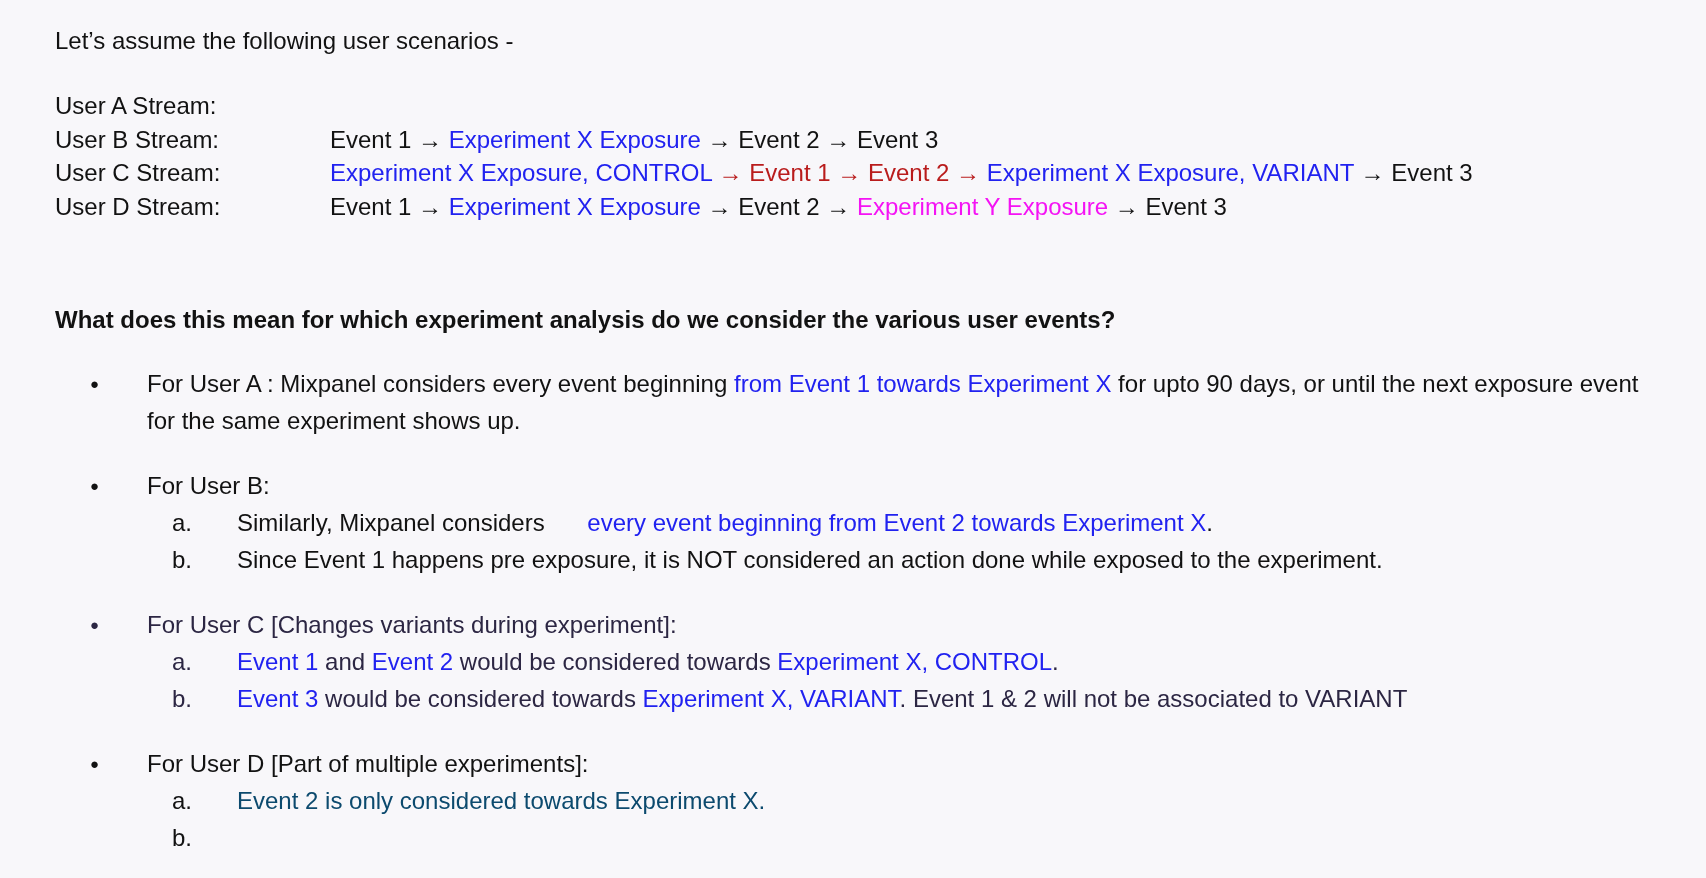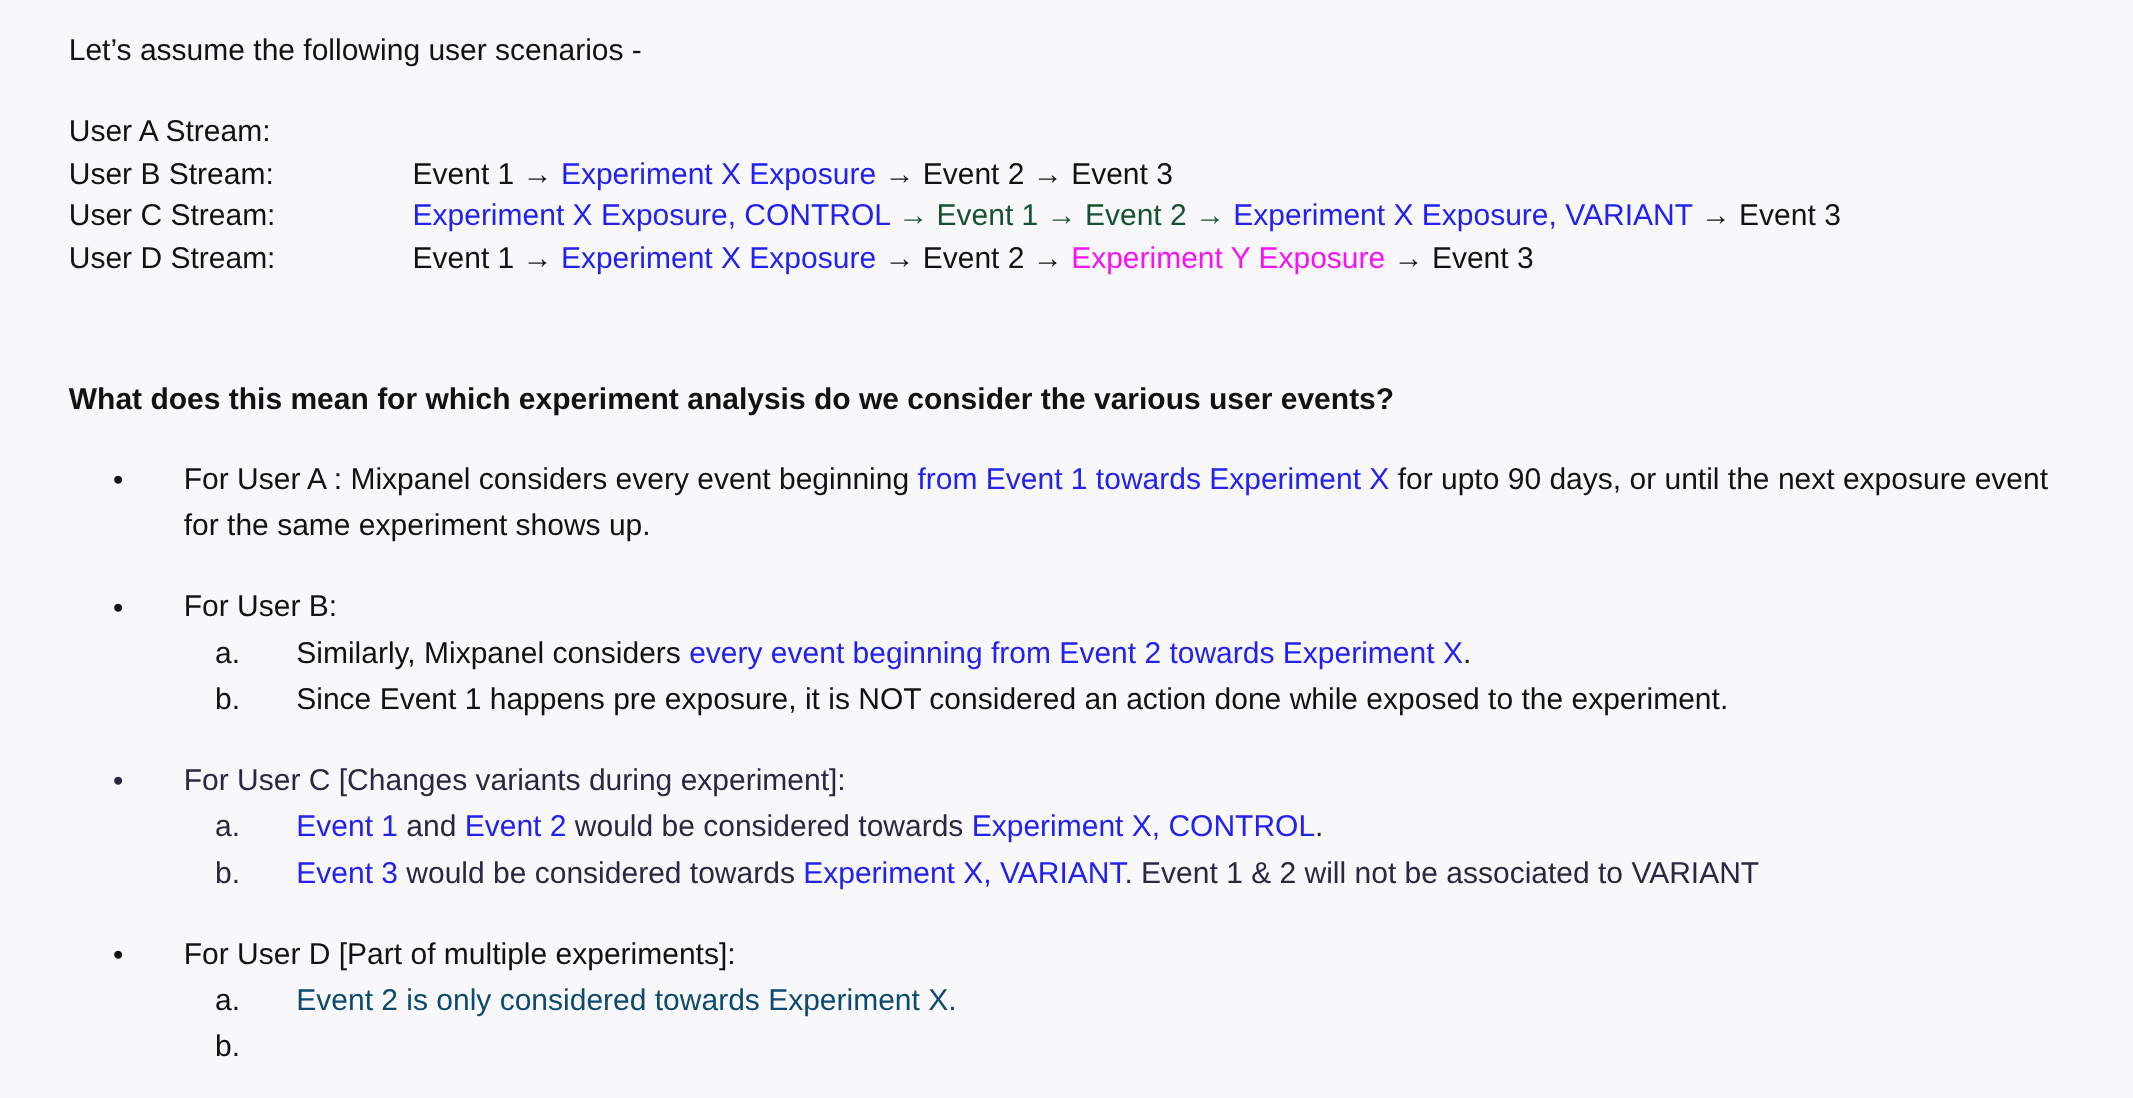--- a/index.html
+++ b/index.html
@@ -86,21 +86,21 @@
   <div class="streams" id="streams">
       <div class="stream-row">
         <div class="stream-label">User A Stream:</div>
       </div>
       <div class="stream-row">
         <div class="stream-label">User B Stream:</div>
         <div class="stream-seq"><span style="color: rgb(18, 18, 18);">Event 1 → </span><span style="color: rgb(33, 34, 240);">Experiment X Exposure</span><span style="color: rgb(18, 18, 18);"> → Event 2 → Event 3</span></div>
       </div>
       <div class="stream-row">
         <div class="stream-label">User C Stream:</div>
-        <div class="stream-seq"><span style="color: rgb(33, 34, 240);">Experiment X Exposure, CONTROL</span><span style="color: #14532d;"> → Event 1 → Event 2 → </span><span style="color: rgb(33, 34, 240);">Experiment X Exposure, VARIANT</span><span style="color: rgb(18, 18, 18);"> → Event 3</span></div>
+        <div class="stream-seq"><span style="color: rgb(33, 34, 240);">Experiment X Exposure, CONTROL</span><span style="color: #b91c1c;"> → Event 1 → Event 2 → </span><span style="color: rgb(33, 34, 240);">Experiment X Exposure, VARIANT</span><span style="color: rgb(18, 18, 18);"> → Event 3</span></div>
       </div>
       <div class="stream-row">
         <div class="stream-label">User D Stream:</div>
         <div class="stream-seq"><span style="color: rgb(18, 18, 18);">Event 1 → </span><span style="color: rgb(33, 34, 240);">Experiment X Exposure</span><span style="color: rgb(18, 18, 18);"> → Event 2 → </span><span style="color: rgb(244, 19, 244);">Experiment Y Exposure</span><span style="color: rgb(18, 18, 18);"> → Event 3</span></div>
       </div>
     </div>
 
   <div class="heading">What does this mean for which experiment analysis do we consider the various user events?</div>
 
   <div class="bullets" id="bullets">
@@ -110,21 +110,21 @@
           <div class="b-text"><span style="color: rgb(18, 18, 18);">For User A : Mixpanel considers every event beginning </span><span style="color: rgb(33, 34, 240);">from Event 1 towards Experiment X</span><span style="color: rgb(18, 18, 18);"> for upto 90 days, or until the next exposure event for the same experiment shows up.</span></div>
         </div>
       </div>
       <div class="bullet-item">
         <div class="b-head">
           <div class="b-dot" style="color: rgb(18, 18, 18);">●</div>
           <div class="b-text"><span style="color: rgb(18, 18, 18);">For User B:</span></div>
         </div>
         <div class="b-sub">
           <div class="sub-marker" style="color: rgb(18, 18, 18);">a.</div>
-          <div class="sub-text"><span style="color: rgb(18, 18, 18);">Similarly, Mixpanel considers </span><span style="color: rgb(33, 34, 240);">every event beginning from Event 2 towards Experiment X</span><span style="color: rgb(18, 18, 18);">.</span></div>
+          <div class="sub-text"><span style="color: rgb(18, 18, 18);">Similarly, Mixpanel considers </span><span style="color: rgb(33, 34, 240); margin-left: 36px;">every event beginning from Event 2 towards Experiment X</span><span style="color: rgb(18, 18, 18);">.</span></div>
         </div>
         <div class="b-sub">
           <div class="sub-marker" style="color: rgb(18, 18, 18);">b.</div>
           <div class="sub-text"><span style="color: rgb(18, 18, 18);">Since Event 1 happens pre exposure, it is NOT considered an action done while exposed to the experiment.</span></div>
         </div>
       </div>
       <div class="bullet-item">
         <div class="b-head">
           <div class="b-dot" style="color: rgb(44, 38, 67);">●</div>
           <div class="b-text"><span style="color: rgb(44, 38, 67);">For User C [Changes variants during experiment]:</span></div>

